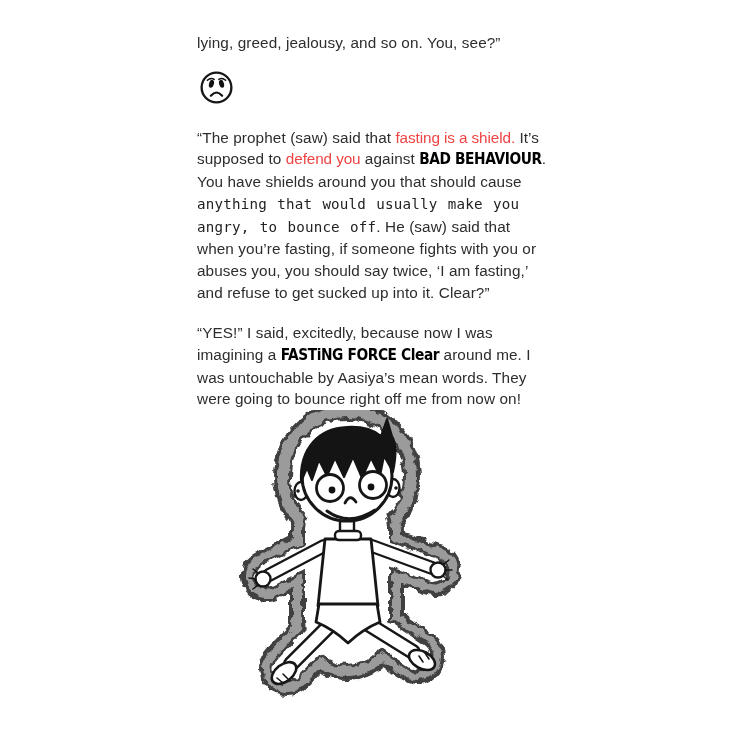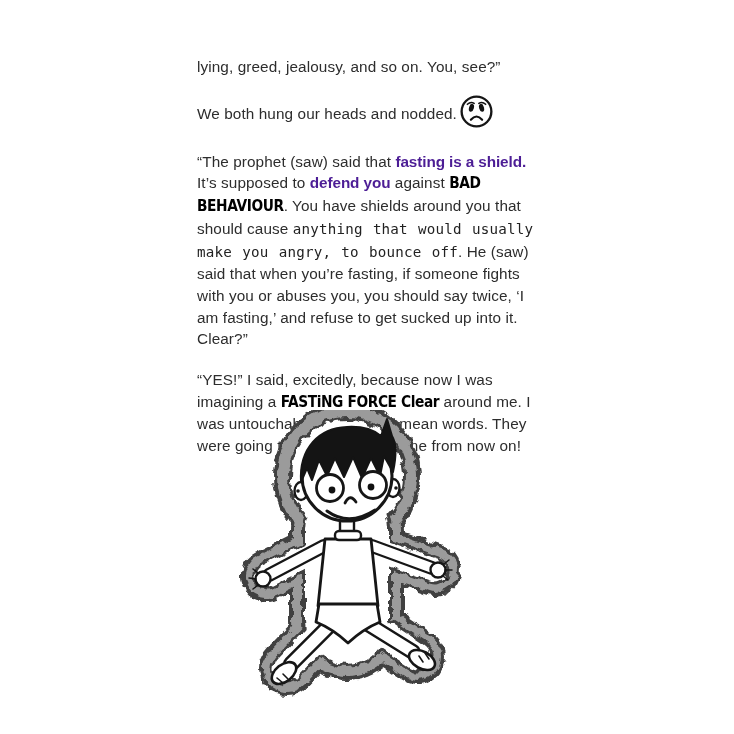--- a/index.html
+++ b/index.html
@@ -5,30 +5,30 @@
   html,body{margin:0;padding:0;background:#fff;}
   .page{
     position:relative;
     width:734px;height:734px;
     background:#ffffff;
     overflow:hidden;
     font-family:"Liberation Sans", sans-serif;
   }
   .text-col{
     position:absolute;
-    left:197px;top:56px;width:352px;
+    left:197px;top:32px;width:352px;
     color:#2d2d2d;
     font-size:15.3px;
     line-height:21.7px;
     letter-spacing:0.1px;
   }
   .para{margin:0 0 22px 0;}
   .para.p3{margin-bottom:19px;}
   .seg-normal{}
-  .seg-bold{font-weight:700;color:#4c1d95;letter-spacing:-0.1px;}
+  .seg-bold{font-weight:400;color:#ef4444;letter-spacing:-0.1px;}
   .seg-display{
     font-family:"DejaVu Sans", sans-serif;
     font-weight:800;
     font-stretch:condensed;
     color:#000;
     letter-spacing:-0.4px;
   }
   .seg-hand{
     font-family:"DejaVu Sans Mono", monospace;
     font-size:14.2px;
@@ -49,21 +49,21 @@
   }
 </style>
 </head>
 <body>
 
 <div class="page">
 
   <div class="text-col">
     <p class="para p1"><span class="seg-normal">lying, greed, jealousy, and so on. You, see?”</span></p>
 
-    <p class="para p2"><span><span class="seg-normal">We both hung our heads and nodded.</span></span><svg class="sad-icon" width="35" height="35" viewBox="0 0 36 36">
+    <p class="para p2"><svg class="sad-icon" width="35" height="35" viewBox="0 0 36 36">
         <circle cx="18" cy="18" r="15.3" fill="#ffffff" stroke="#161616" stroke-width="2.4"></circle>
         <ellipse cx="12.8" cy="14.2" rx="2.5" ry="4.1" transform="rotate(16 12.8 14.2)" fill="#111"></ellipse>
         <ellipse cx="23.2" cy="14.2" rx="2.5" ry="4.1" transform="rotate(-16 23.2 14.2)" fill="#111"></ellipse>
         <path d="M 8.6,10.6 Q 12,7.4 15.6,9.6" fill="none" stroke="#111" stroke-width="1.6" stroke-linecap="round"></path>
         <path d="M 20.4,9.6 Q 24,7.4 27.4,10.6" fill="none" stroke="#111" stroke-width="1.6" stroke-linecap="round"></path>
         <path d="M 12.2,26.5 Q 18,19.8 23.8,26.5" fill="none" stroke="#111" stroke-width="2.2" stroke-linecap="round"></path>
       </svg></p>
 
     <p class="para p3"><span class="seg-normal">“The prophet (saw) said that </span><span class="seg-bold">fasting is a shield.</span><span class="seg-normal"> It’s supposed to </span><span class="seg-bold">defend you</span><span class="seg-normal"> against </span><span class="seg-display">BAD BEHAVIOUR</span><span class="seg-normal">. You have shields around you that should cause </span><span class="seg-hand">anything that would usually make you angry, to bounce off</span><span class="seg-normal">. He (saw) said that when you’re fasting, if someone fights with you or abuses you, you should say twice, ‘I am fasting,’ and refuse to get sucked up into it. Clear?”</span></p>
 

